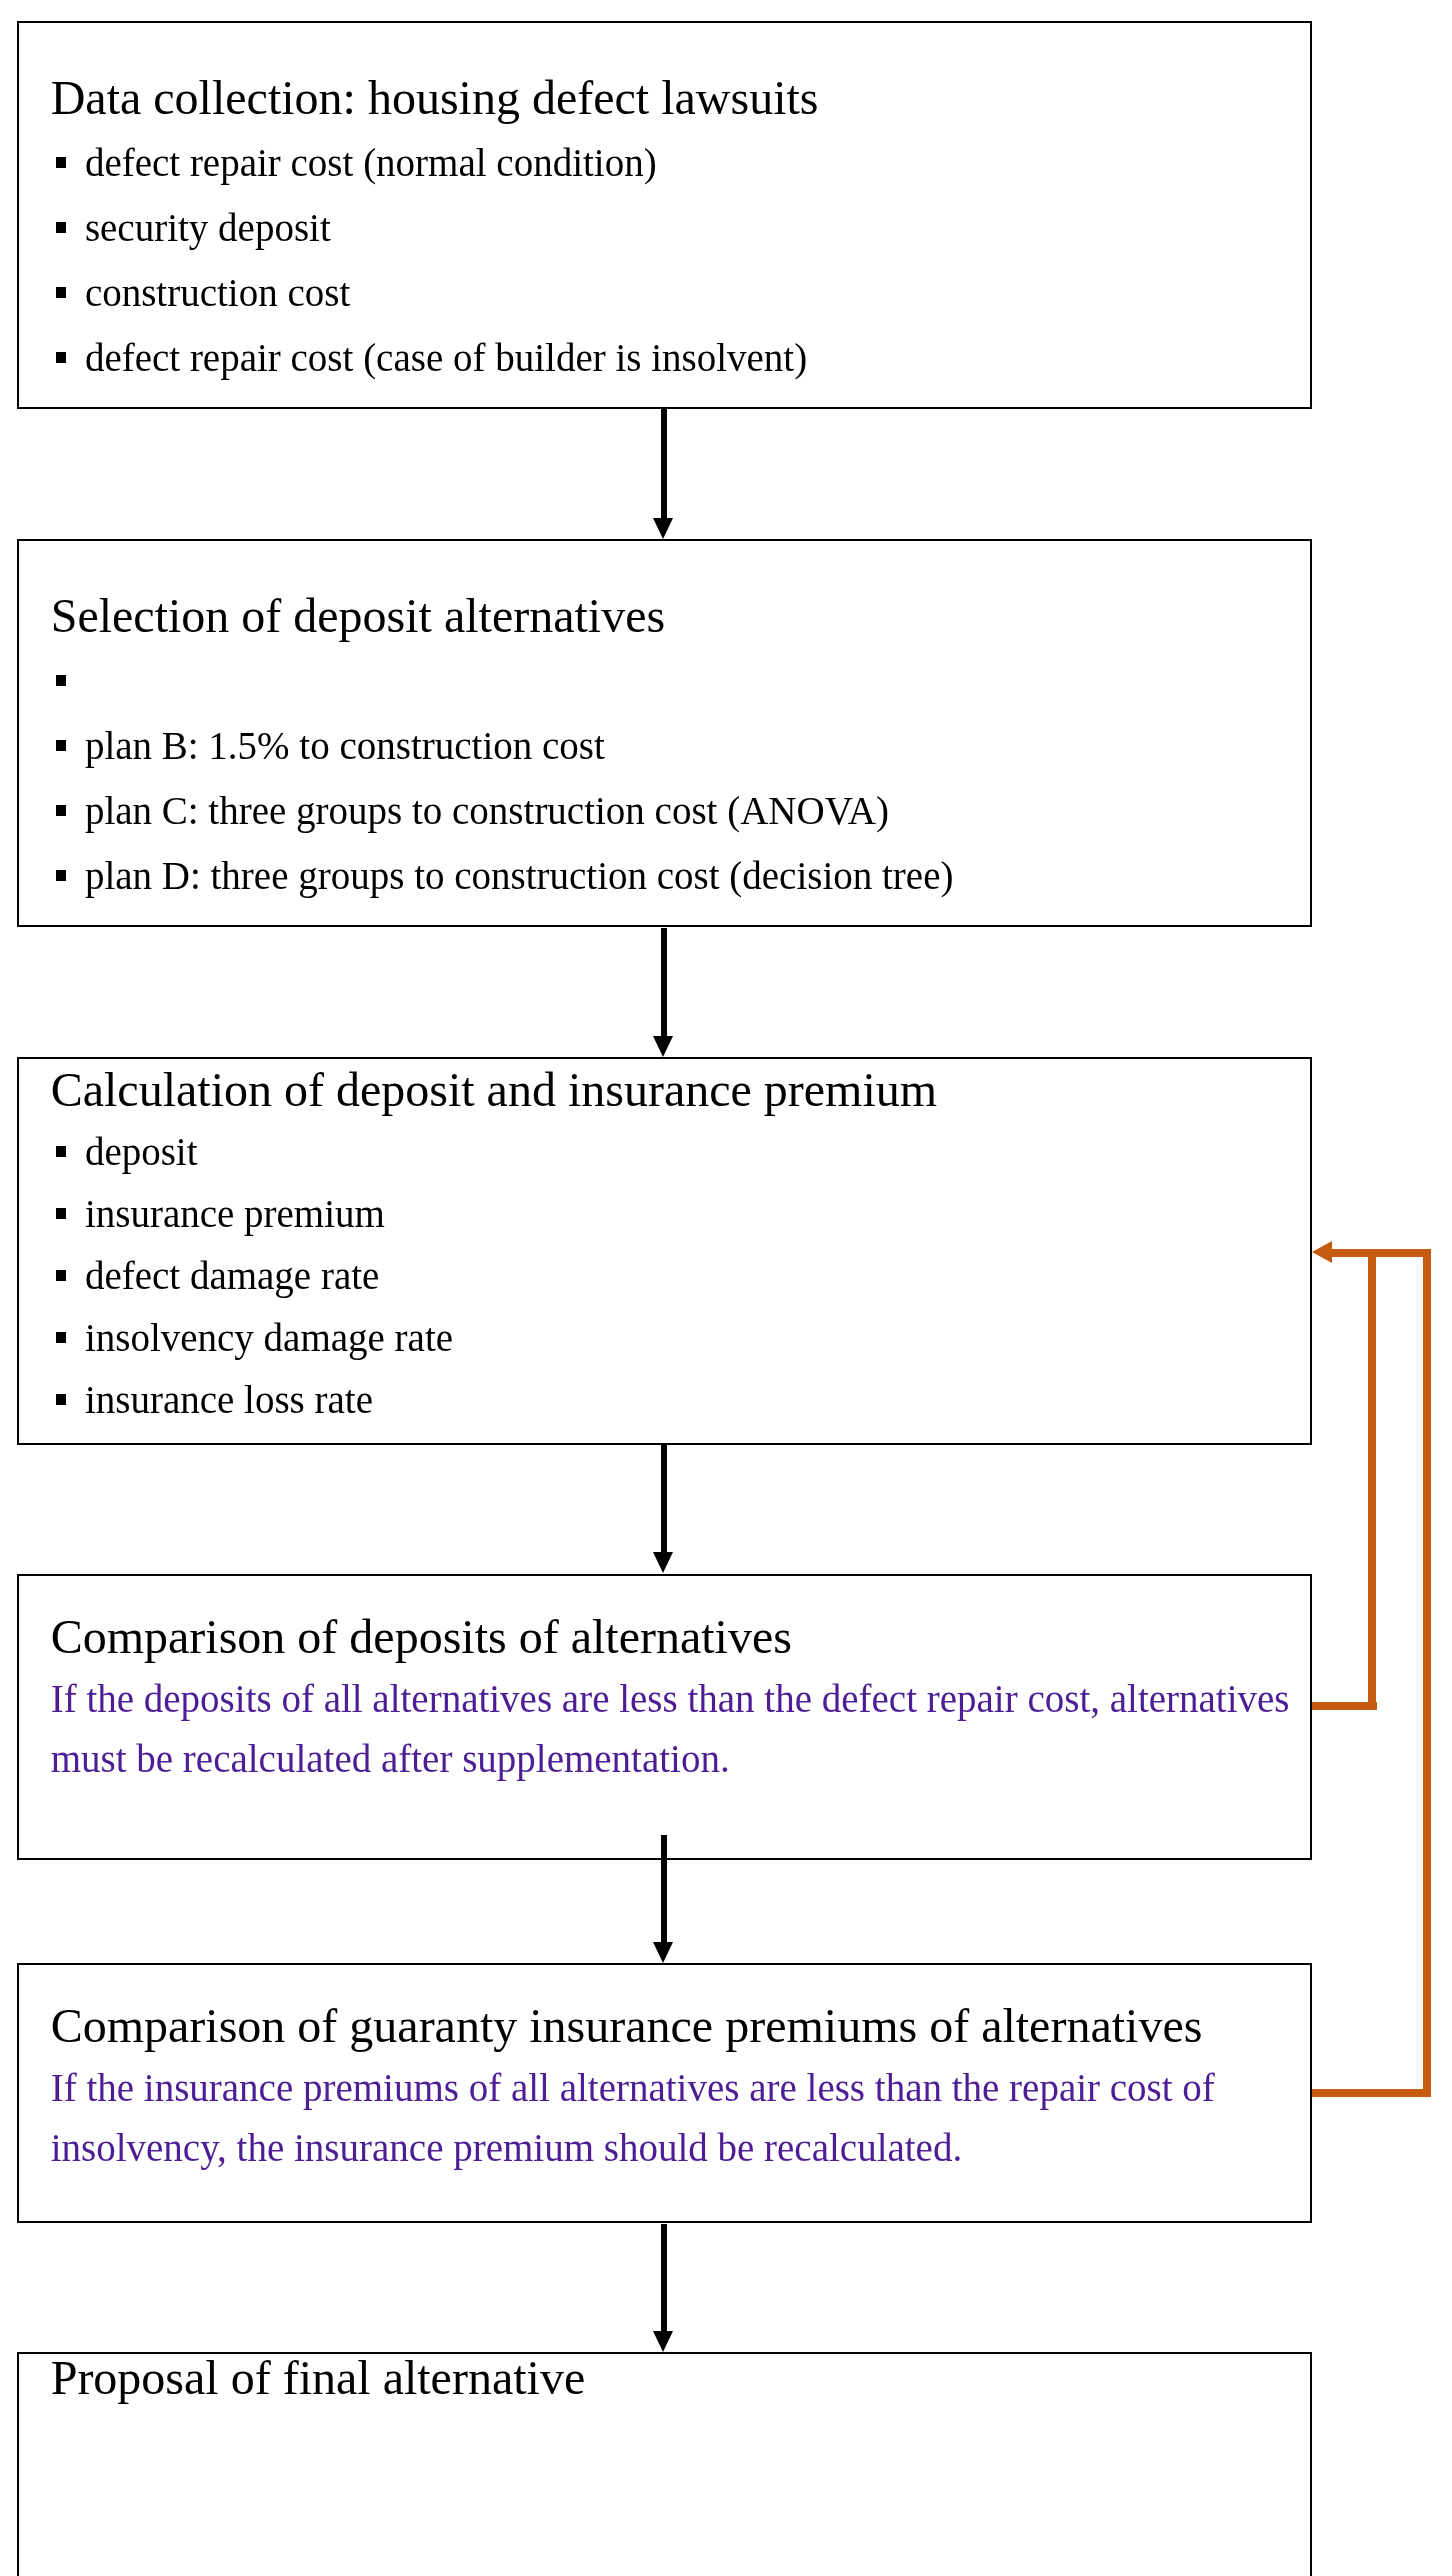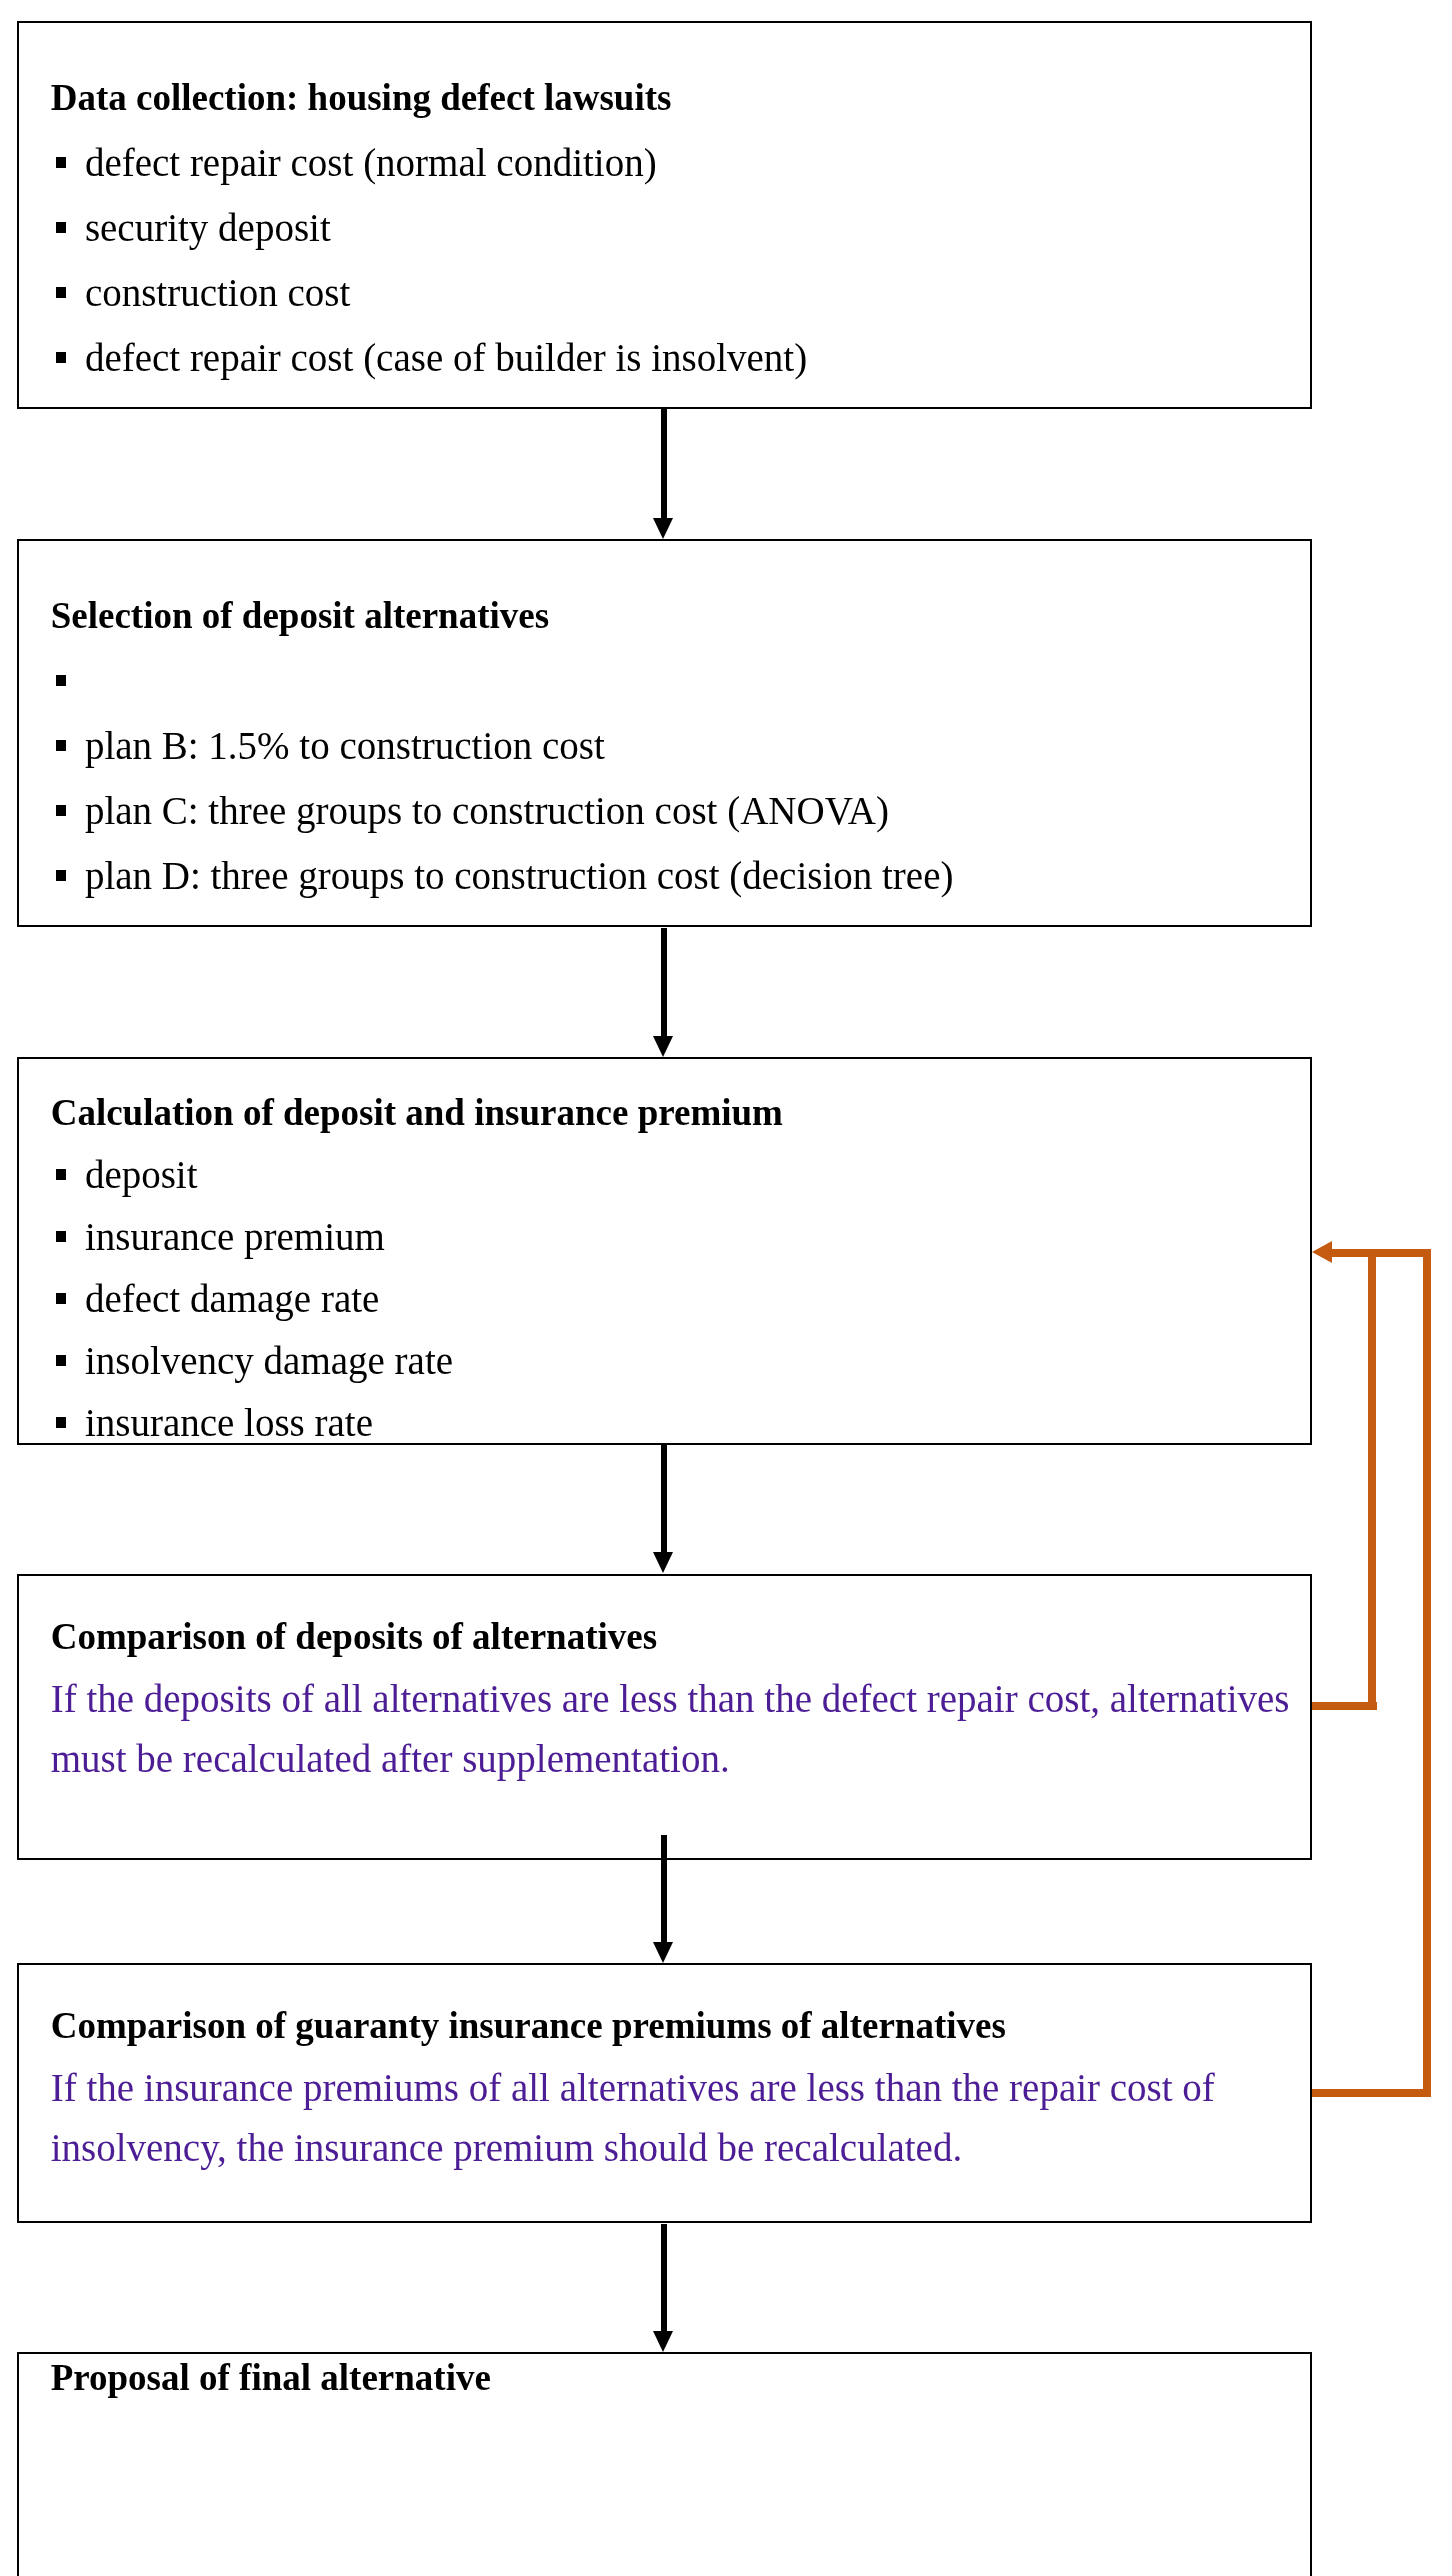--- a/index.html
+++ b/index.html
@@ -14,28 +14,28 @@
   .box {
     position: absolute;
     left: 16.7px;
     width: 1295px;
     border: 2.4px solid #000000;
     box-sizing: border-box;
     background: #ffffff;
   }
   #box-1 { top: 21px;   height: 388px; padding-top: 42px; }
   #box-2 { top: 539px;  height: 388px; padding-top: 42px; }
-  #box-3 { top: 1057px; height: 388px; padding-top: 23px; }
+  #box-3 { top: 1057px; height: 388px; padding-top: 0; }
   #box-4 { top: 1574px; height: 286px; padding-top: 27.5px; }
   #box-5 { top: 1963px; height: 260px; padding-top: 27.5px; }
   #box-6 { top: 2352px; height: 234px; display: flex; }
 
   .box-title {
-    font-weight: bold;
-    font-size: 37px;
+    font-weight: normal;
+    font-size: 48px;
     line-height: 65px;
     padding-left: 32px;
     white-space: nowrap;
   }
   #box-3 .box-title { line-height: 62px; }
   #box-6 .box-title { line-height: 48px; }
 
   .bullet-line {
     font-size: 39px;
     line-height: 65px;

